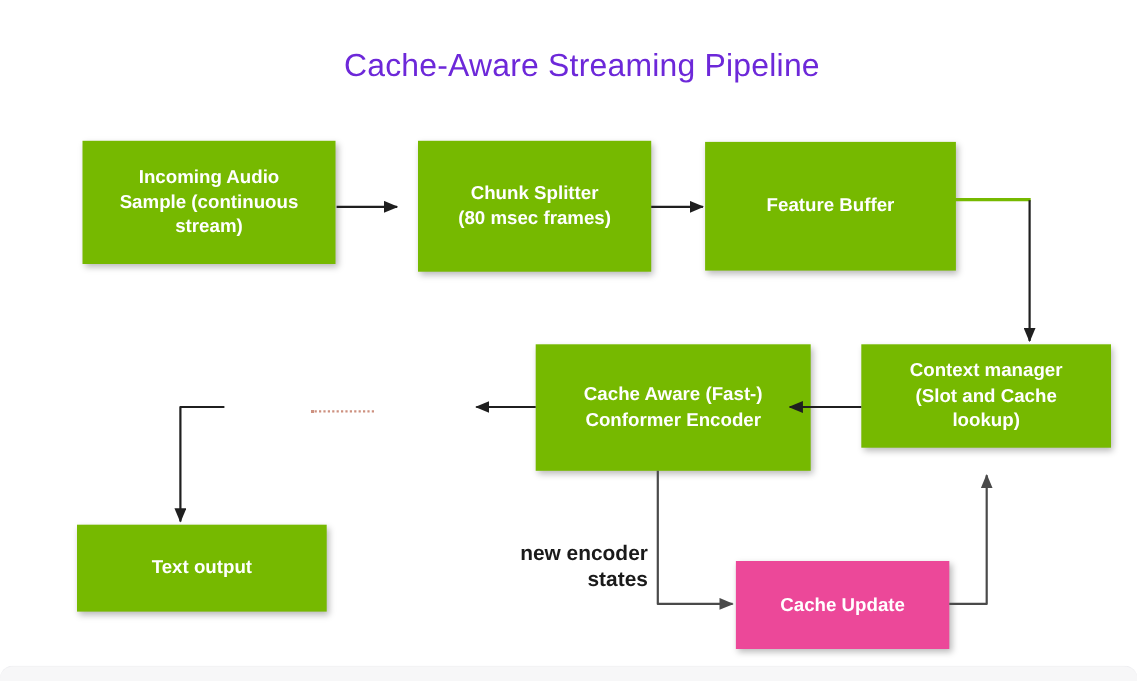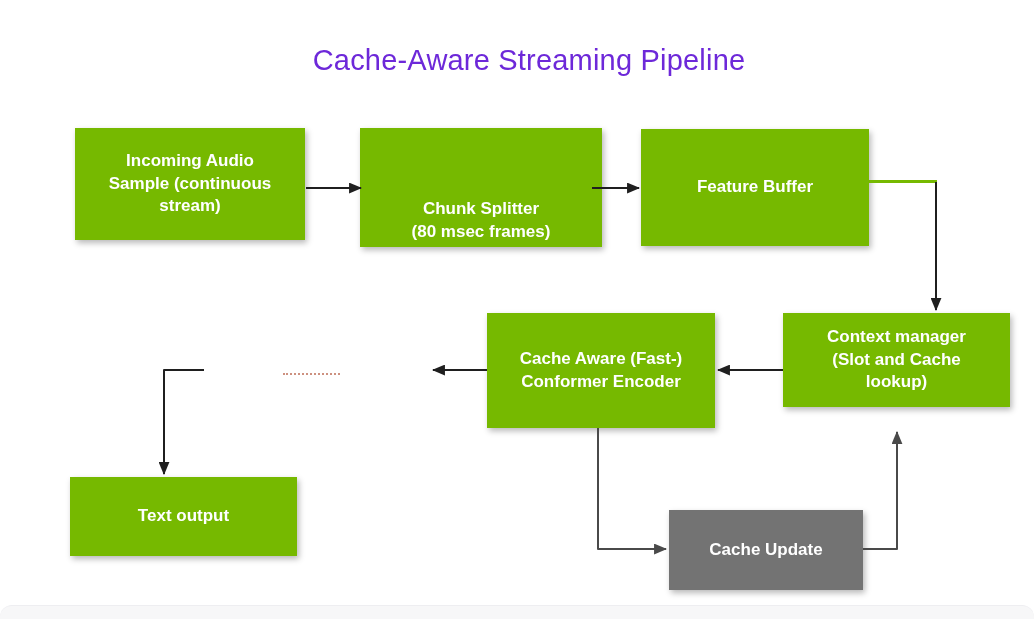--- a/index.html
+++ b/index.html
@@ -28,27 +28,27 @@
     color:#ffffff;
     font-weight:bold;
     font-size:17px;
     line-height:1.32;
     box-shadow:2px 3px 6px rgba(0,0,0,.28);
     padding:4px 10px;
     box-sizing:border-box;
   }
   .node .lbl{white-space:pre-line;}
   .green{background:#76b900;}
-  .blue{background:#737373;}
+  .blue{background:#ec4899;}
 
   .node-incoming{left:75px;top:128px;width:230px;height:112px;}
-  .node-chunk{left:360px;top:128px;width:242px;height:119px;align-items:flex-end;}
+  .node-chunk{left:380px;top:128px;width:212px;height:119px;}
   .node-feature{left:641px;top:129px;width:228px;height:117px;}
   .node-context{left:783px;top:313px;width:227px;height:94px;}
-  .node-encoder{left:487px;top:313px;width:228px;height:115px;}
+  .node-encoder{left:487px;top:313px;width:250px;height:115px;}
   .node-decoder{left:204px;top:313px;width:226px;height:115px;}
   .node-textout{left:70px;top:477px;width:227px;height:79px;}
   .node-cacheupd{left:669px;top:510px;width:194px;height:80px;}
 
   .edge-label{
     position:absolute;
     left:429px;top:492px;width:160px;
     text-align:right;
     font-size:19px;
     font-weight:bold;
@@ -105,20 +105,22 @@
   </div>
   <div class="node green node-textout">
     <span class="lbl">Text output</span>
   </div>
   <div class="node blue node-cacheupd">
     <span class="lbl">Cache Update</span>
   </div>
 
   <div class="squiggle"></div>
 
+  <div class="edge-label">new encoder
+states</div>
 
   <svg class="connectors" width="1034" height="619" viewBox="0 0 1034 619">
     <defs>
       <marker id="arrow-black" markerUnits="userSpaceOnUse" markerWidth="13" markerHeight="11" viewBox="0 0 12 10" refX="11" refY="5" orient="auto">
         <path d="M0,0 L12,5 L0,10 z" fill="#1f1f1f"></path>
       </marker>
       <marker id="arrow-gray" markerUnits="userSpaceOnUse" markerWidth="13" markerHeight="11" viewBox="0 0 12 10" refX="11" refY="5" orient="auto">
         <path d="M0,0 L12,5 L0,10 z" fill="#4a4a4a"></path>
       </marker>
     </defs>

